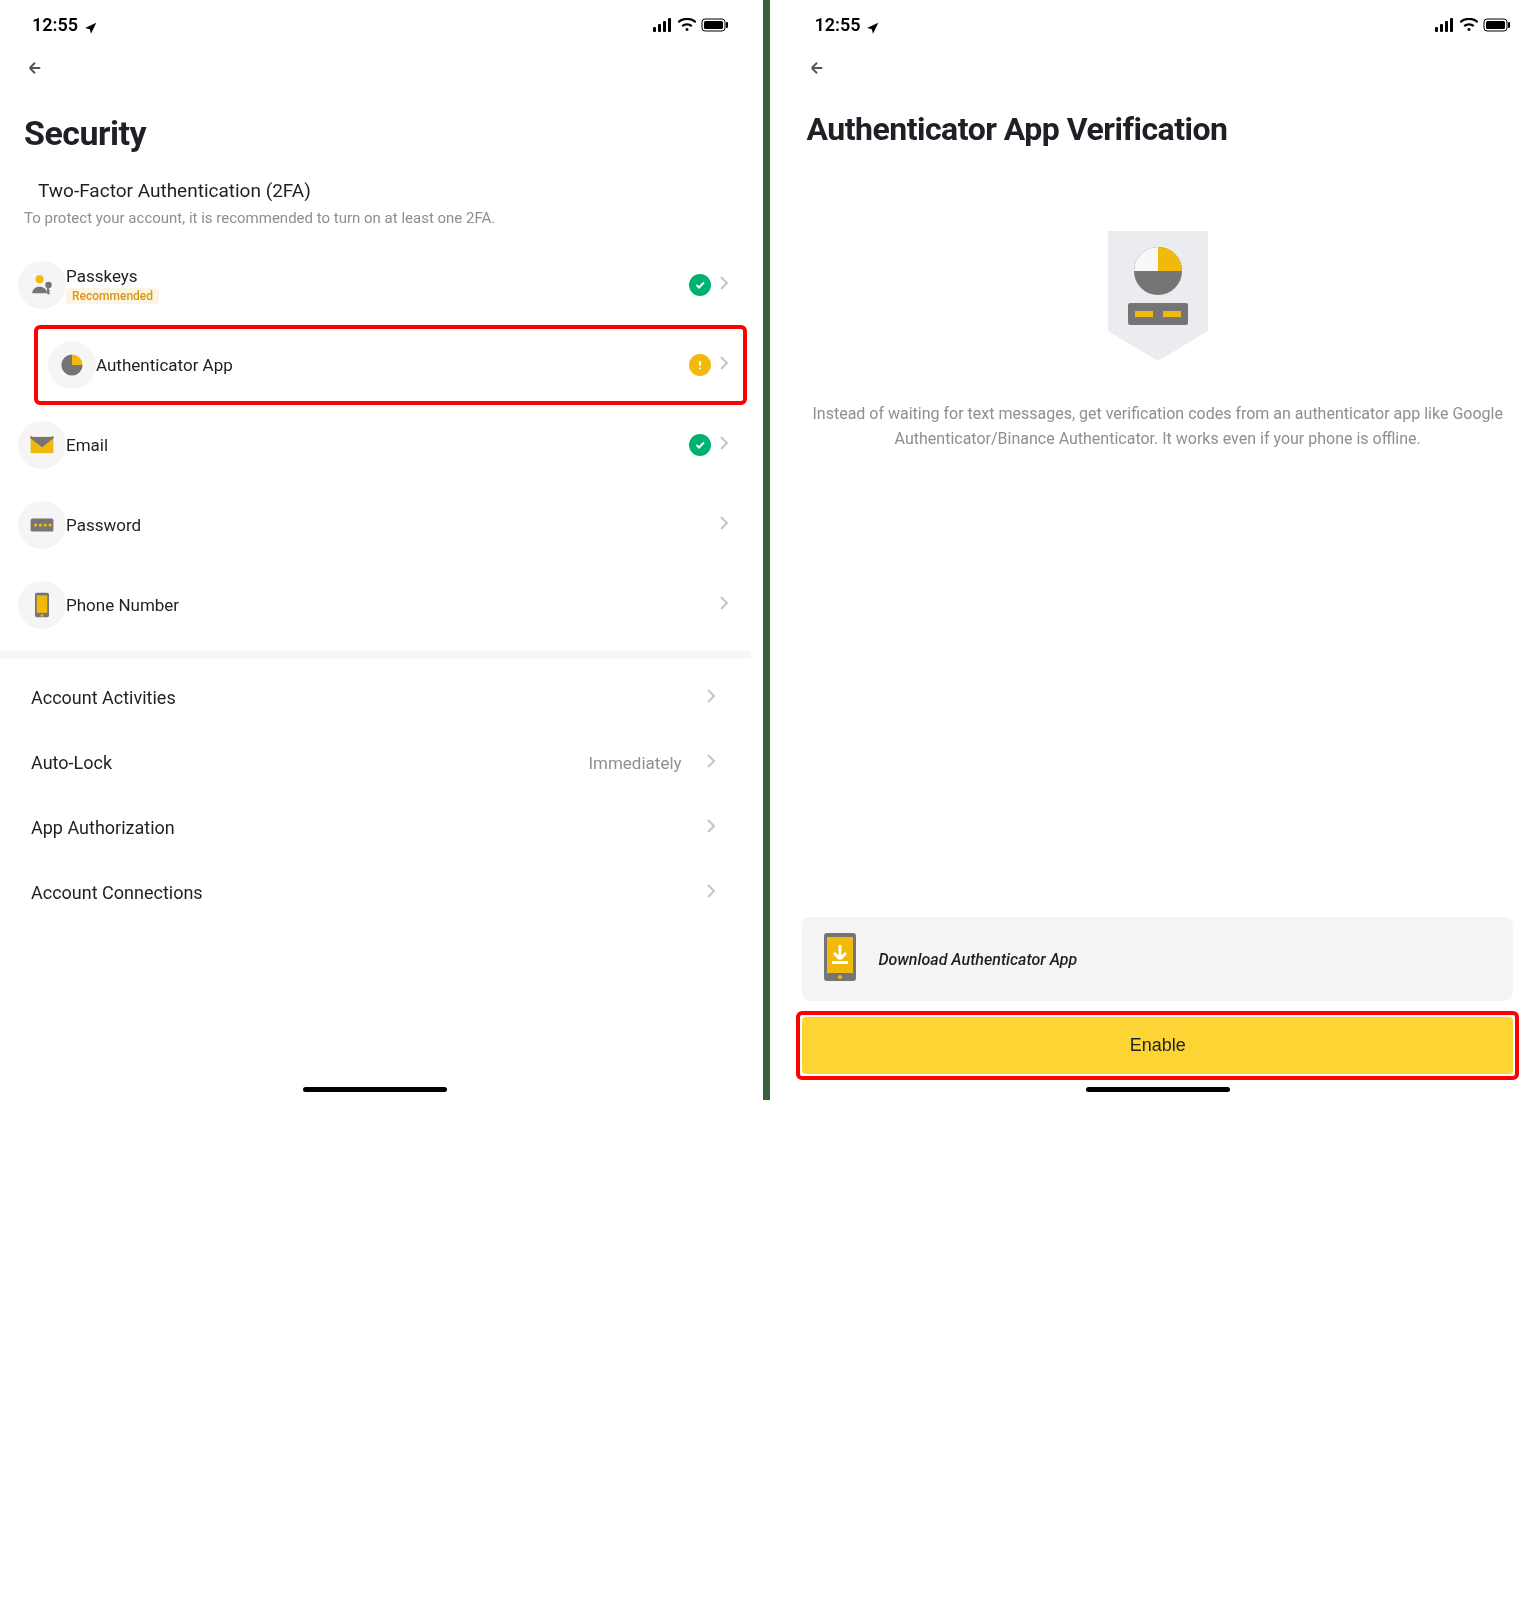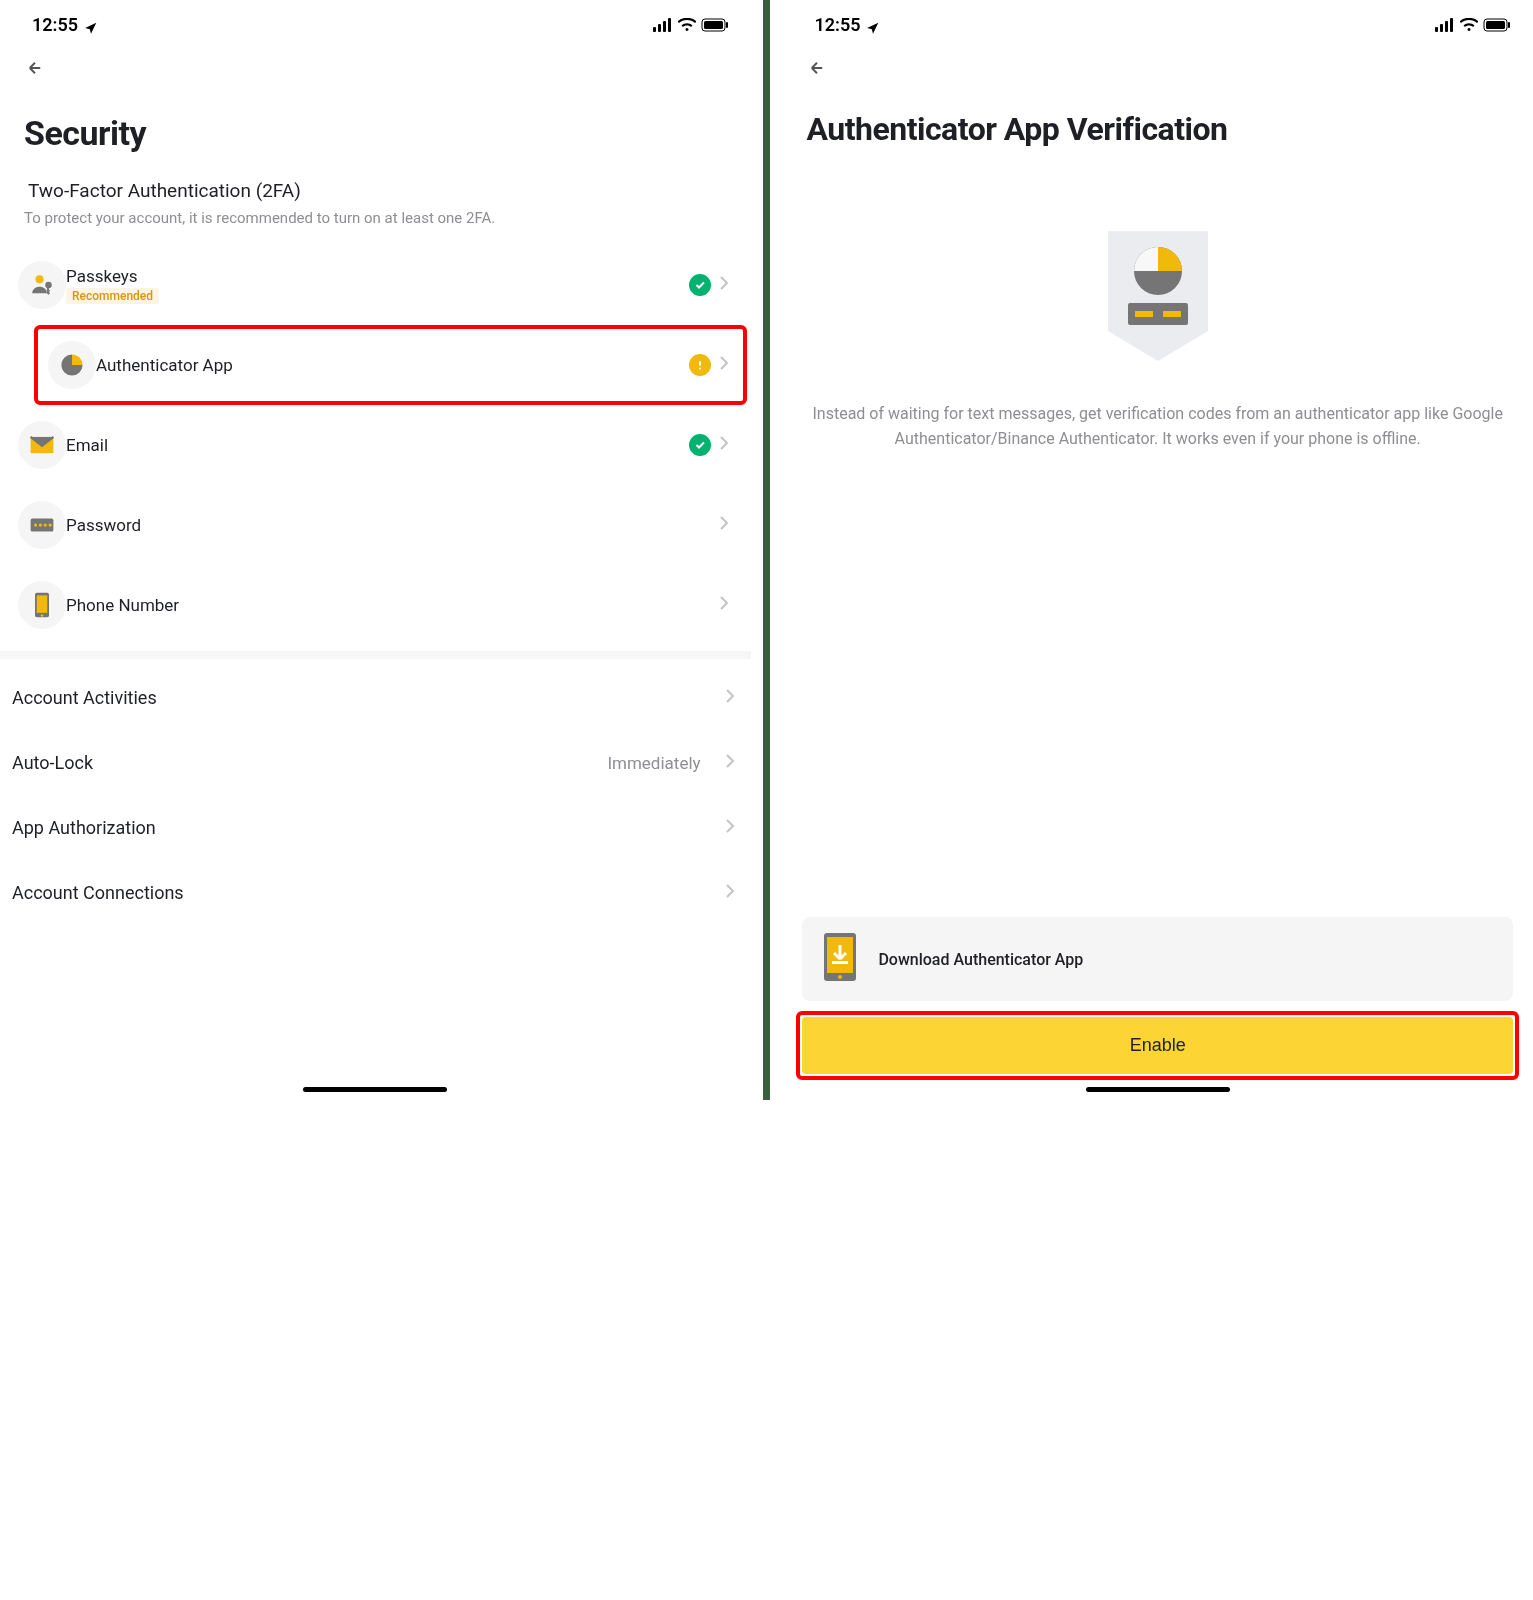--- a/index.html
+++ b/index.html
@@ -50,21 +50,21 @@
       font-size: 32px;
       font-weight: 700;
       color: #1e2026;
       padding: 20px 24px 10px;
       letter-spacing: -0.5px;
       line-height: 1.3;
     }
     .section-title {
       font-size: 19px;
       color: #1e2026;
-      padding: 16px 28px 2px;
+      padding: 16px 38px 2px;
       font-weight: 400;
     }
     .section-sub {
       font-size: 15px;
       color: #8e8e93;
       padding: 4px 24px 16px;
       line-height: 1.4;
     }
     .list-row {
       display: flex;
@@ -129,21 +129,21 @@
       margin-right: 4px;
     }
     .section-divider {
       height: 8px;
       background: #f7f7f7;
       margin: 6px 0;
     }
     .simple-row {
       display: flex;
       align-items: center;
-      padding: 22px 12px;
+      padding: 22px 31px;
       cursor: pointer;
     }
     .simple-row-label {
       flex: 1;
       font-size: 18px;
       color: #1e2026;
     }
     .simple-row-value {
       font-size: 17px;
       color: #8e8e93;
@@ -186,20 +186,21 @@
       display: flex;
       align-items: center;
       gap: 18px;
       margin-bottom: 16px;
       cursor: pointer;
     }
     .download-label {
       font-size: 16px;
       font-weight: 500;
       color: #1e2026;
+      font-style: italic;
     }
     .enable-btn-wrap { position: relative; }
     .enable-btn {
       width: 100%;
       background: #fcd535;
       border: none;
       color: #1e2026;
       font-size: 18px;
       font-weight: 500;
       padding: 18px;

